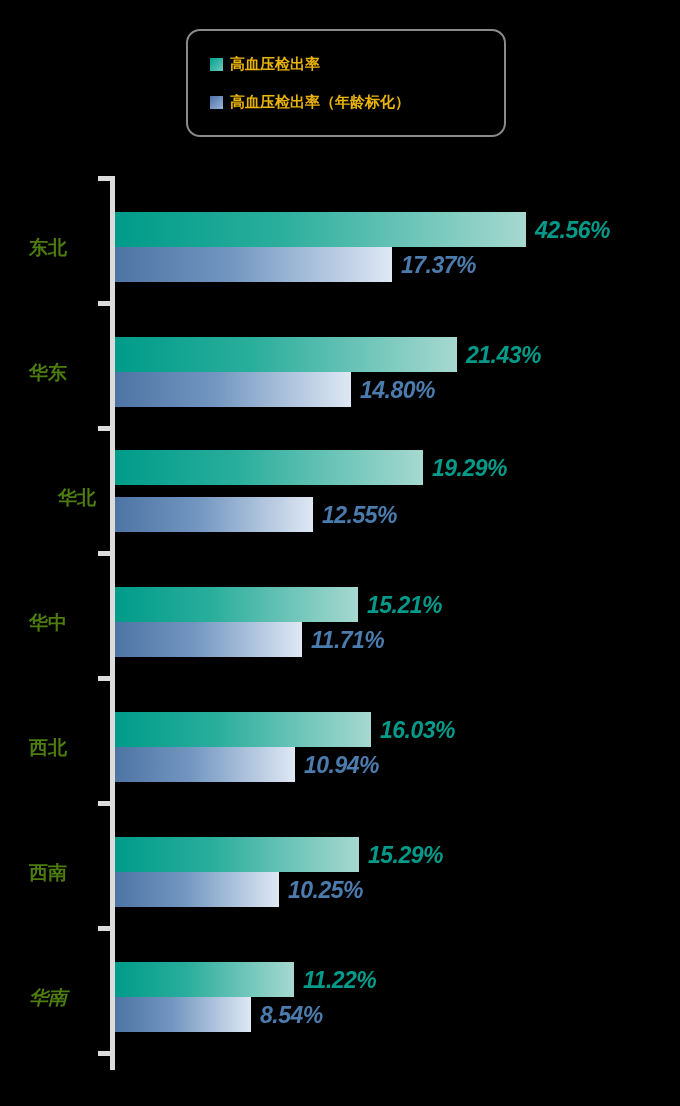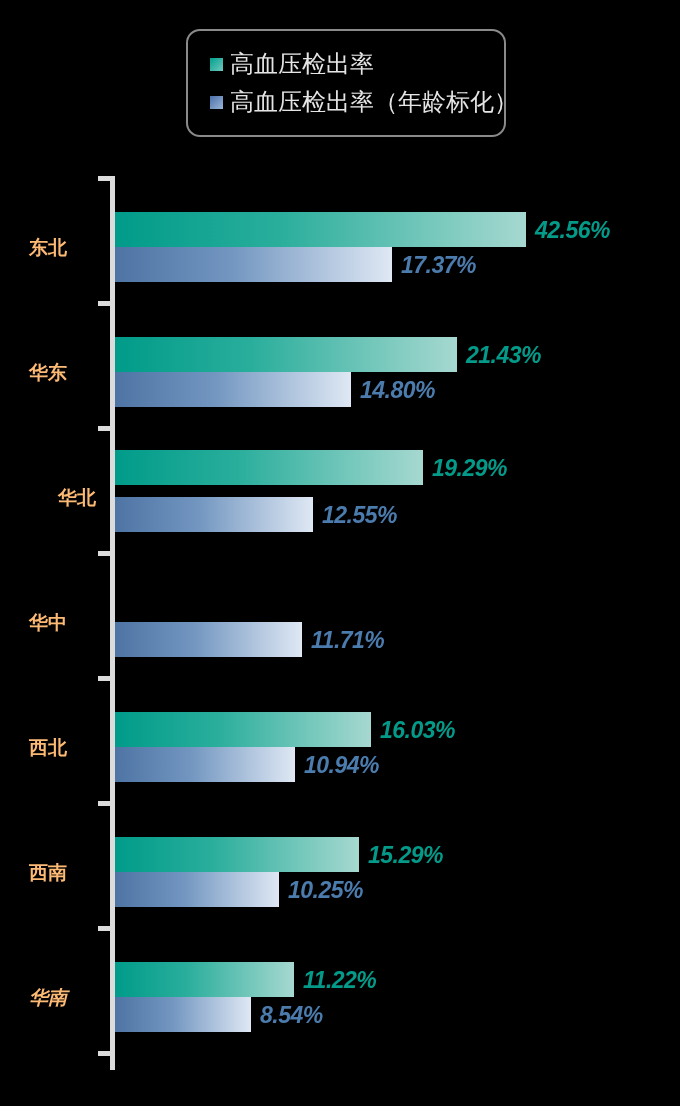--- a/index.html
+++ b/index.html
@@ -38,23 +38,23 @@
     margin-right: 7px;
     flex: 0 0 auto;
   }
   .legend-swatch.s0 {
     background: linear-gradient(135deg, #00a08e 0%, #6fc9bd 100%);
   }
   .legend-swatch.s1 {
     background: linear-gradient(135deg, #4b6fa8 0%, #9ab6d8 100%);
   }
   .legend-label {
-    color: #e5e5e5;
-    font-size: 24px;
-    font-weight: normal;
+    color: #eab308;
+    font-size: 15px;
+    font-weight: bold;
     letter-spacing: 0px;
     white-space: nowrap;
   }
 
   
   #plot {
     position: absolute;
     left: 0;
     top: 0;
     width: 680px;
@@ -79,21 +79,21 @@
   .cat-group {
     position: absolute;
     left: 0;
     width: 680px;
   }
   .cat-label {
     position: absolute;
     left: 0;
     width: 96px;
     text-align: center;
-    color: #fdba74;
+    color: #4d7c0f;
     font-size: 19px;
     font-weight: bold;
   }
   .bar-wrap {
     position: absolute;
     left: 115px;
     height: 35px;
   }
   .bar {
     height: 35px;
@@ -181,20 +181,25 @@
           </div>
         </div>
         <div class="bar-wrap" style="top: 71px; width: 198px;">
           <div class="bar s1">
             <span class="bar-value s1">12.55%</span>
           </div>
         </div>
       </div>
       <div class="cat-group" style="top: 551px; height: 125px;">
         <div class="cat-label" style="top: 59px;">华中</div>
+        <div class="bar-wrap" style="top: 36px; width: 243px;">
+          <div class="bar s0">
+            <span class="bar-value s0">15.21%</span>
+          </div>
+        </div>
         <div class="bar-wrap" style="top: 71px; width: 187px;">
           <div class="bar s1">
             <span class="bar-value s1">11.71%</span>
           </div>
         </div>
       </div>
       <div class="cat-group" style="top: 676px; height: 125px;">
         <div class="cat-label" style="top: 59px;">西北</div>
         <div class="bar-wrap" style="top: 36px; width: 256px;">
           <div class="bar s0">

